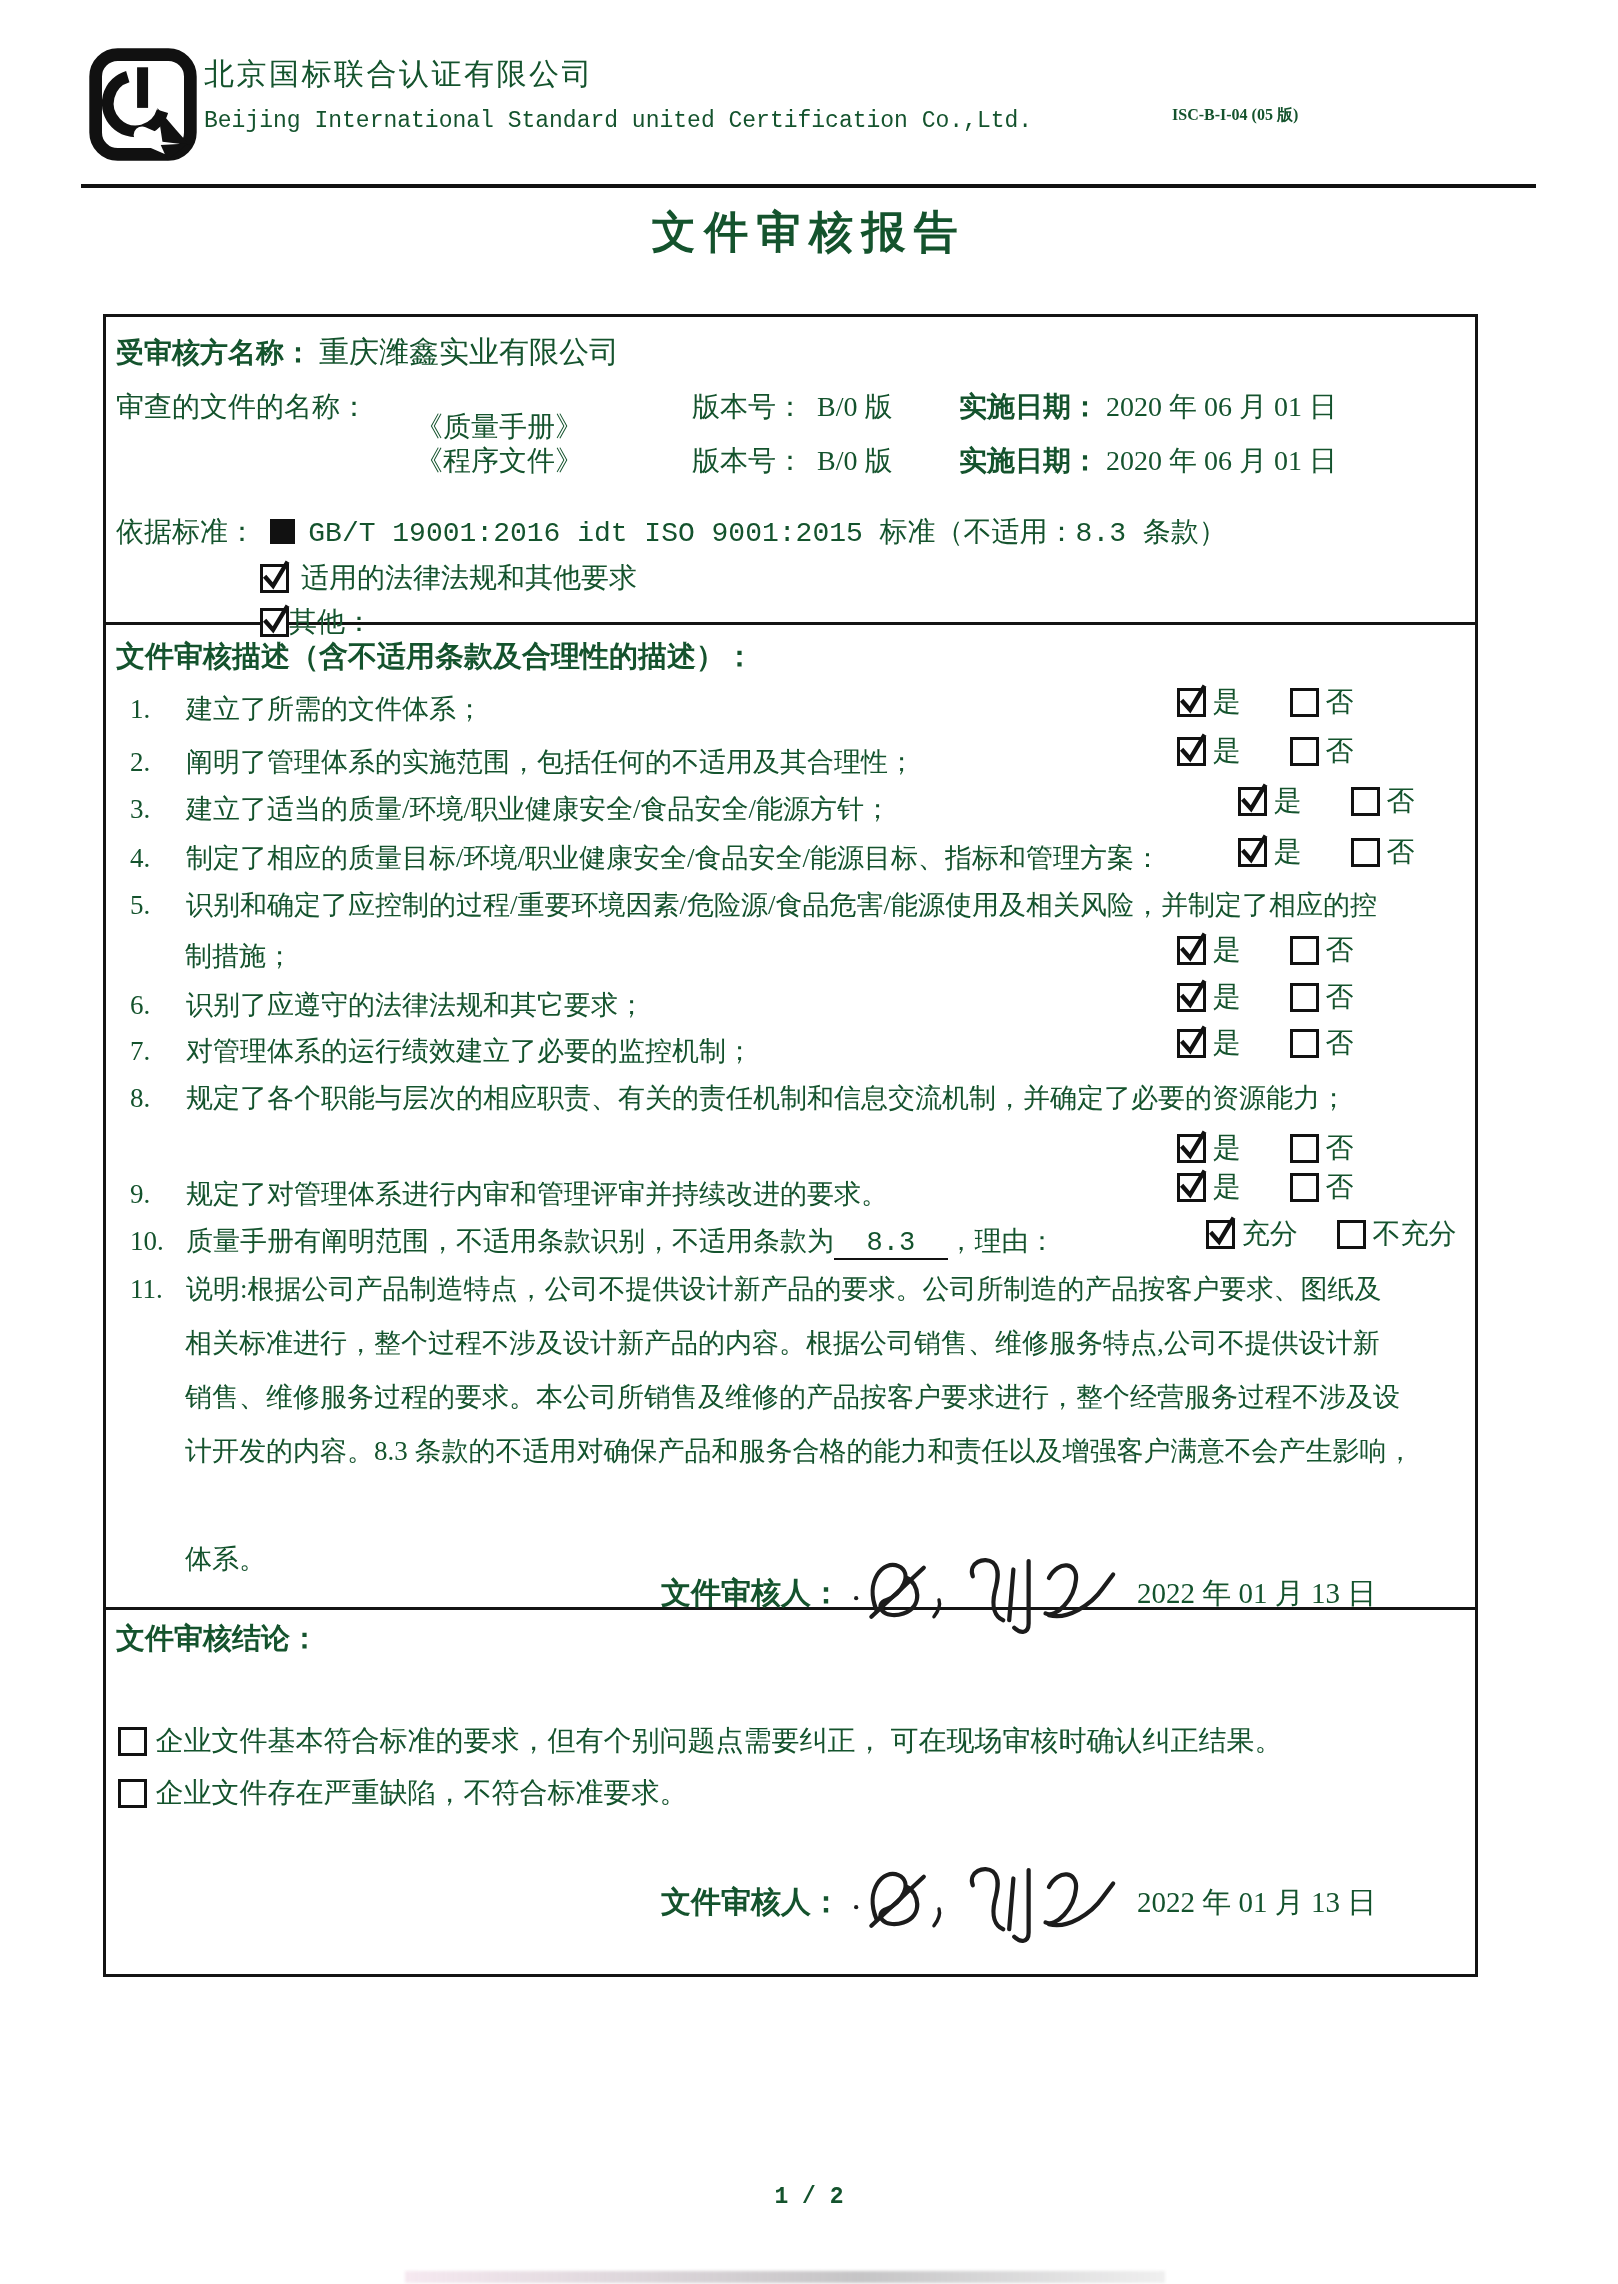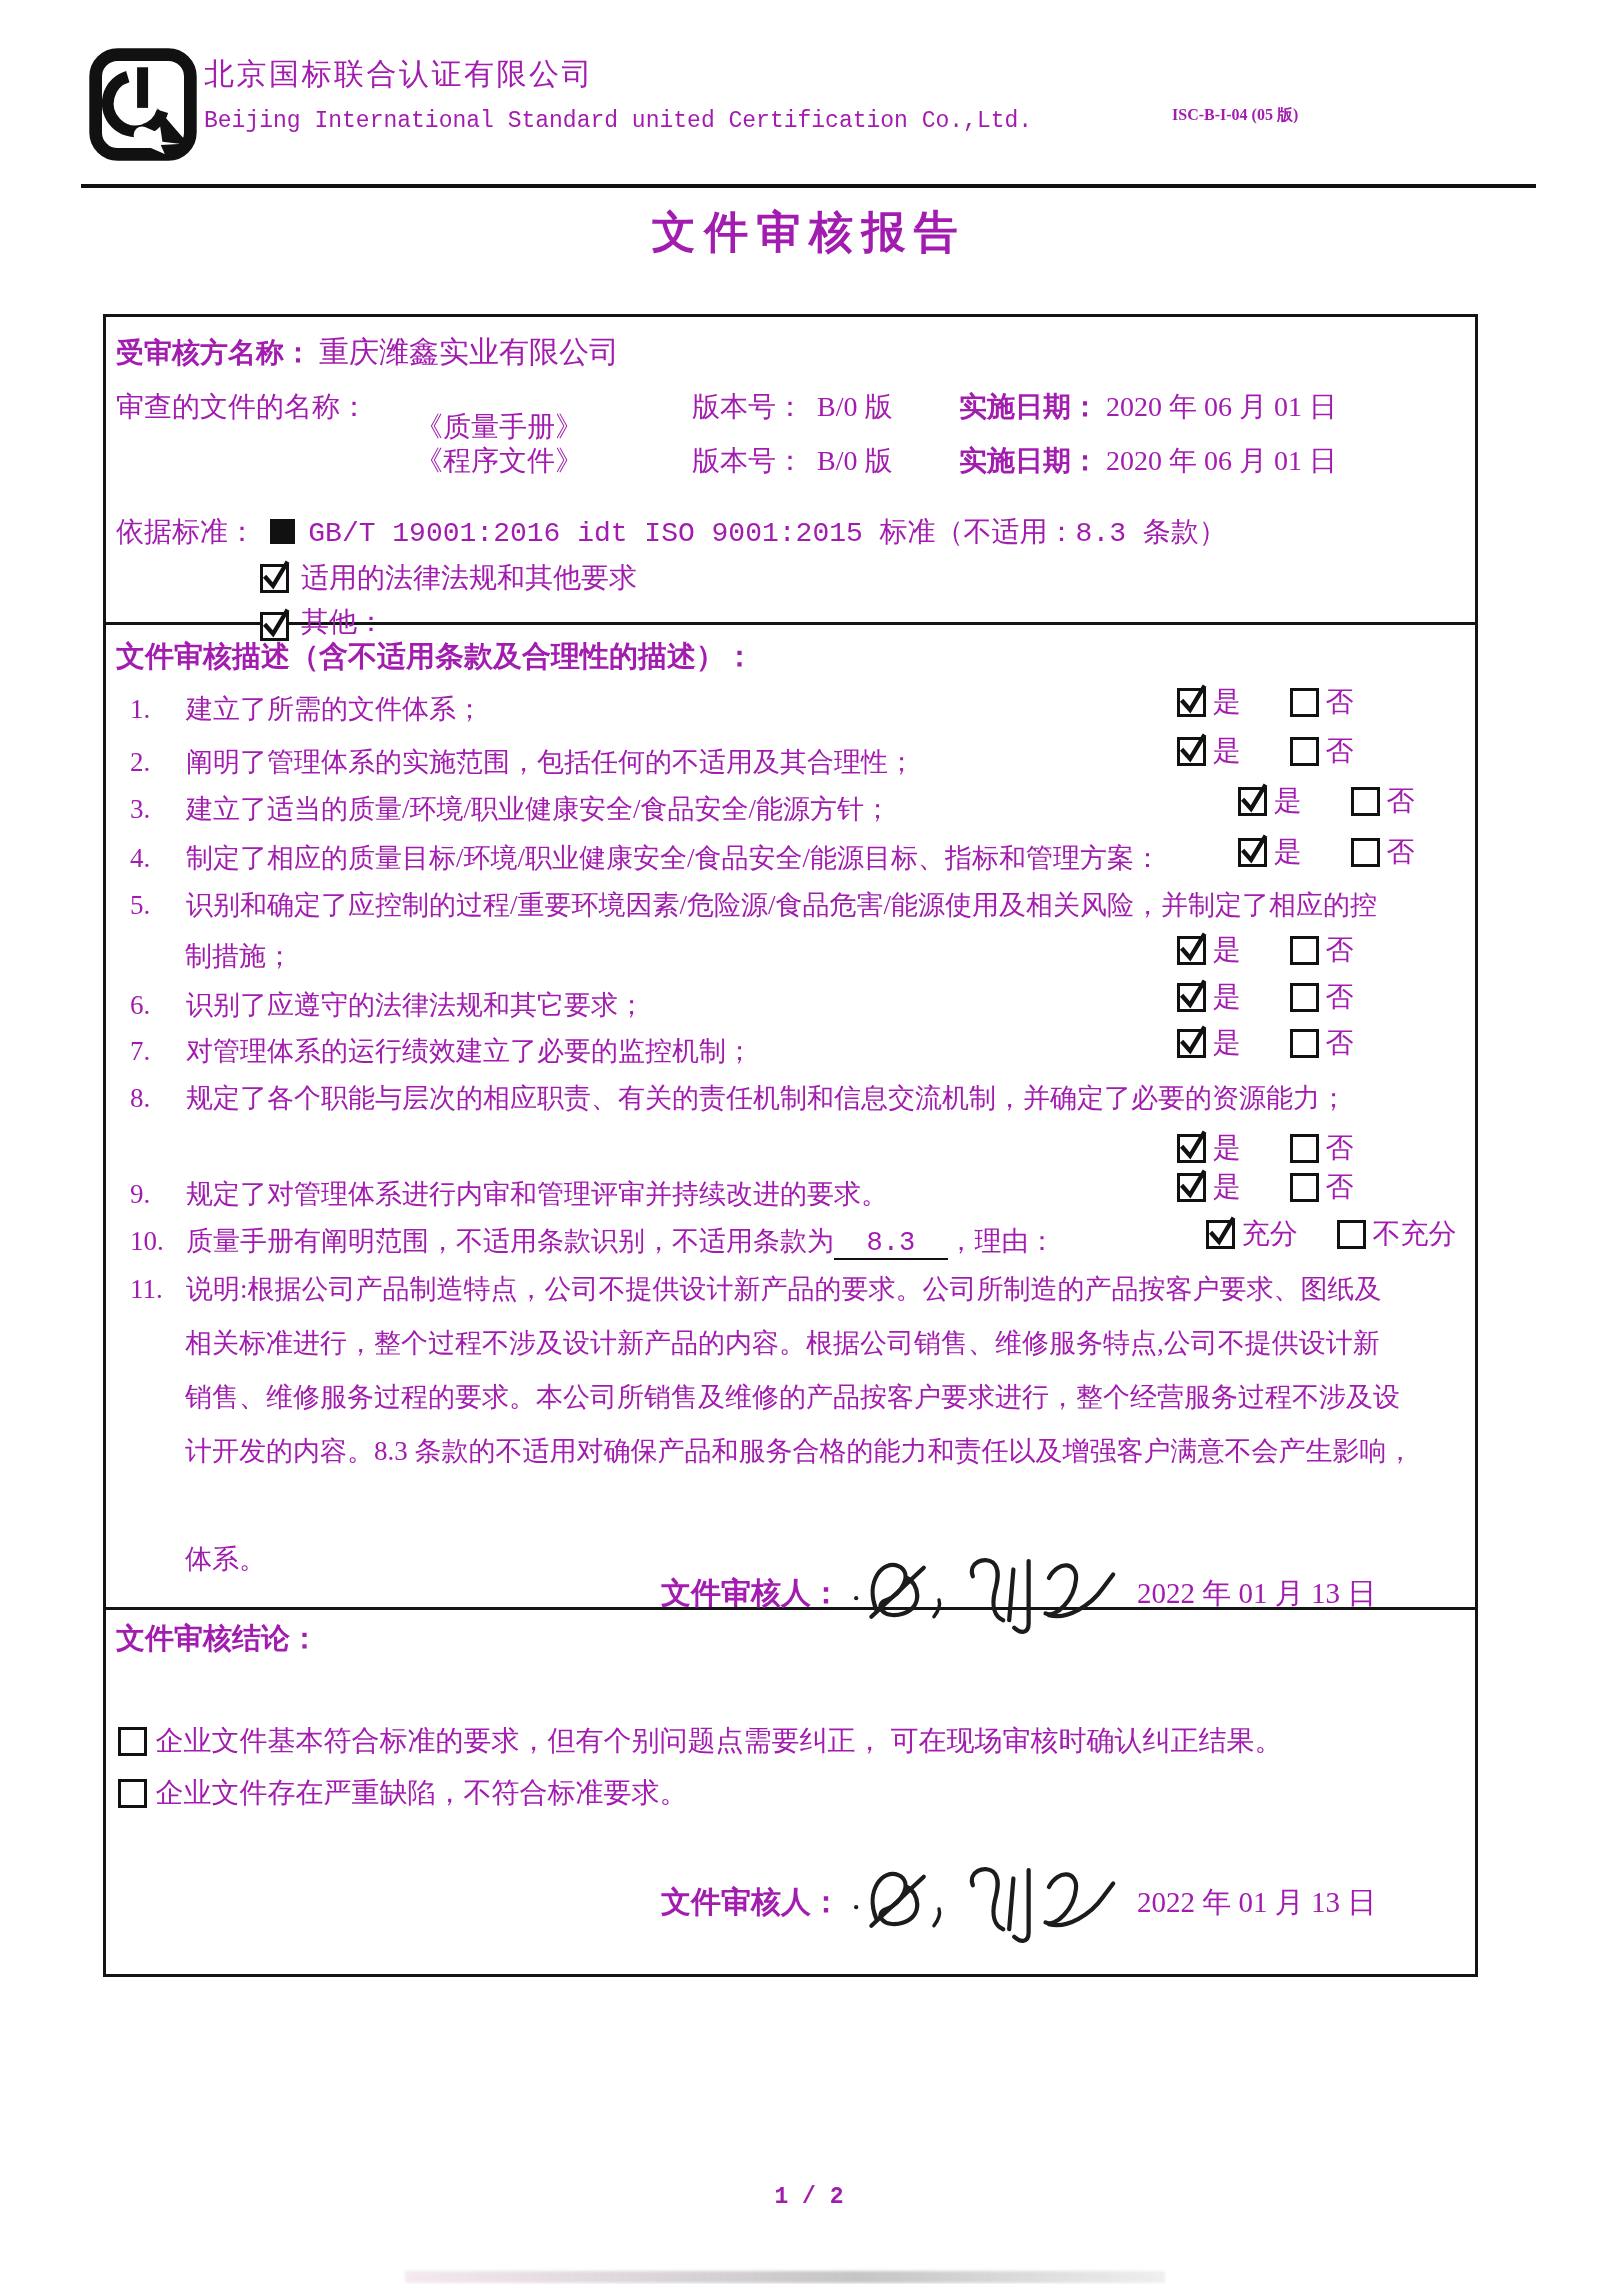--- a/index.html
+++ b/index.html
@@ -1,18 +1,18 @@
 <!DOCTYPE html>
 <html style="font-size:13.5px"><head>
 <meta charset="utf-8">
 <style>
   html,body{margin:0;padding:0;background:#e8e8e8;}
   .page{
     position:relative;width:1618px;height:2284px;background:#ffffff;
-    font-family:"Liberation Serif","DejaVu Serif",serif;color:#a21caf;overflow:hidden;
+    font-family:"Liberation Serif","DejaVu Serif",serif;color:#14532d;overflow:hidden;
   }
   
   .logo-svg{position:absolute;left:88px;top:47px;width:110px;height:115px;}
   .co-cn{position:absolute;left:204px;top:54px;font-size:30px;letter-spacing:2.5px;}
   .co-en{position:absolute;left:204px;top:108px;font-size:23px;font-family:"Liberation Mono","DejaVu Sans Mono",monospace;}
   .form-no{position:absolute;left:1172px;top:105px;font-size:16px;font-weight:bold;}
   .header-rule{position:absolute;left:81px;top:184px;width:1455px;height:4.2px;background:#111;}
   .doc-title{position:absolute;left:0;top:203px;width:100%;text-align:center;font-size:44px;font-weight:bold;letter-spacing:8.4px;}
   
   .box{position:absolute;left:103px;width:1375px;border:3.4px solid #141414;box-sizing:border-box;}
@@ -98,21 +98,21 @@
       <span class="sq" style="margin-left:6.8px;"></span><span class="mono">GB/T 19001:2016 idt ISO 9001:2015 标准（不适用：8.3 条款）</span>
     </div>
     <div class="b1row" style="left:154px;top:242px;display:flex;align-items:center;gap:12px;">
       <span class="cb">
           <svg viewBox="0 0 24 24">
             <path d="M3 13 L10 21 L22 1" stroke="#111" stroke-width="3.6" fill="none"></path>
           </svg>
         </span>
       <span>适用的法律法规和其他要求</span>
     </div>
-    <div class="b1row" style="left:154px;top:286px;display:flex;align-items:flex-end;gap:12px;">
+    <div class="b1row" style="left:154px;top:286px;display:flex;align-items:center;">
       <span class="cb">
           <svg viewBox="0 0 24 24">
             <path d="M3 13 L10 21 L22 1" stroke="#111" stroke-width="3.6" fill="none"></path>
           </svg>
         </span>
       <span>其他：</span>
     </div>
   </div>
 
   <div class="box box2">

